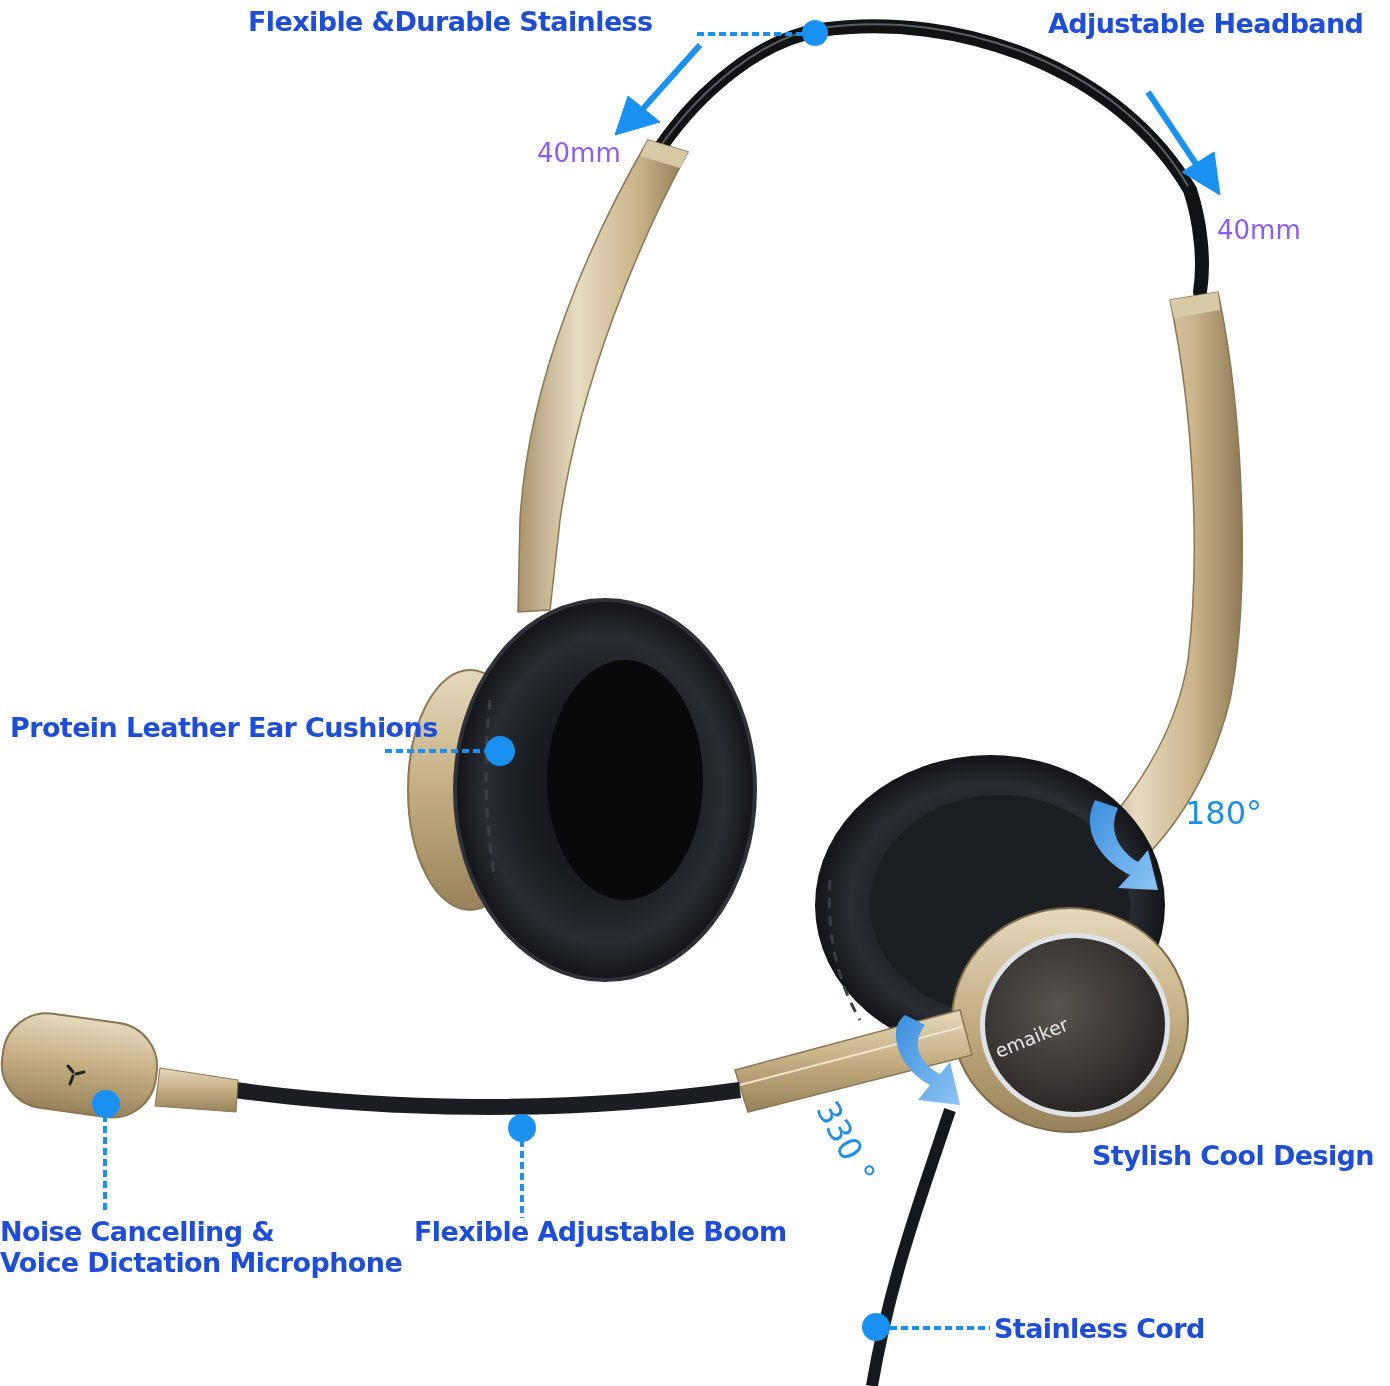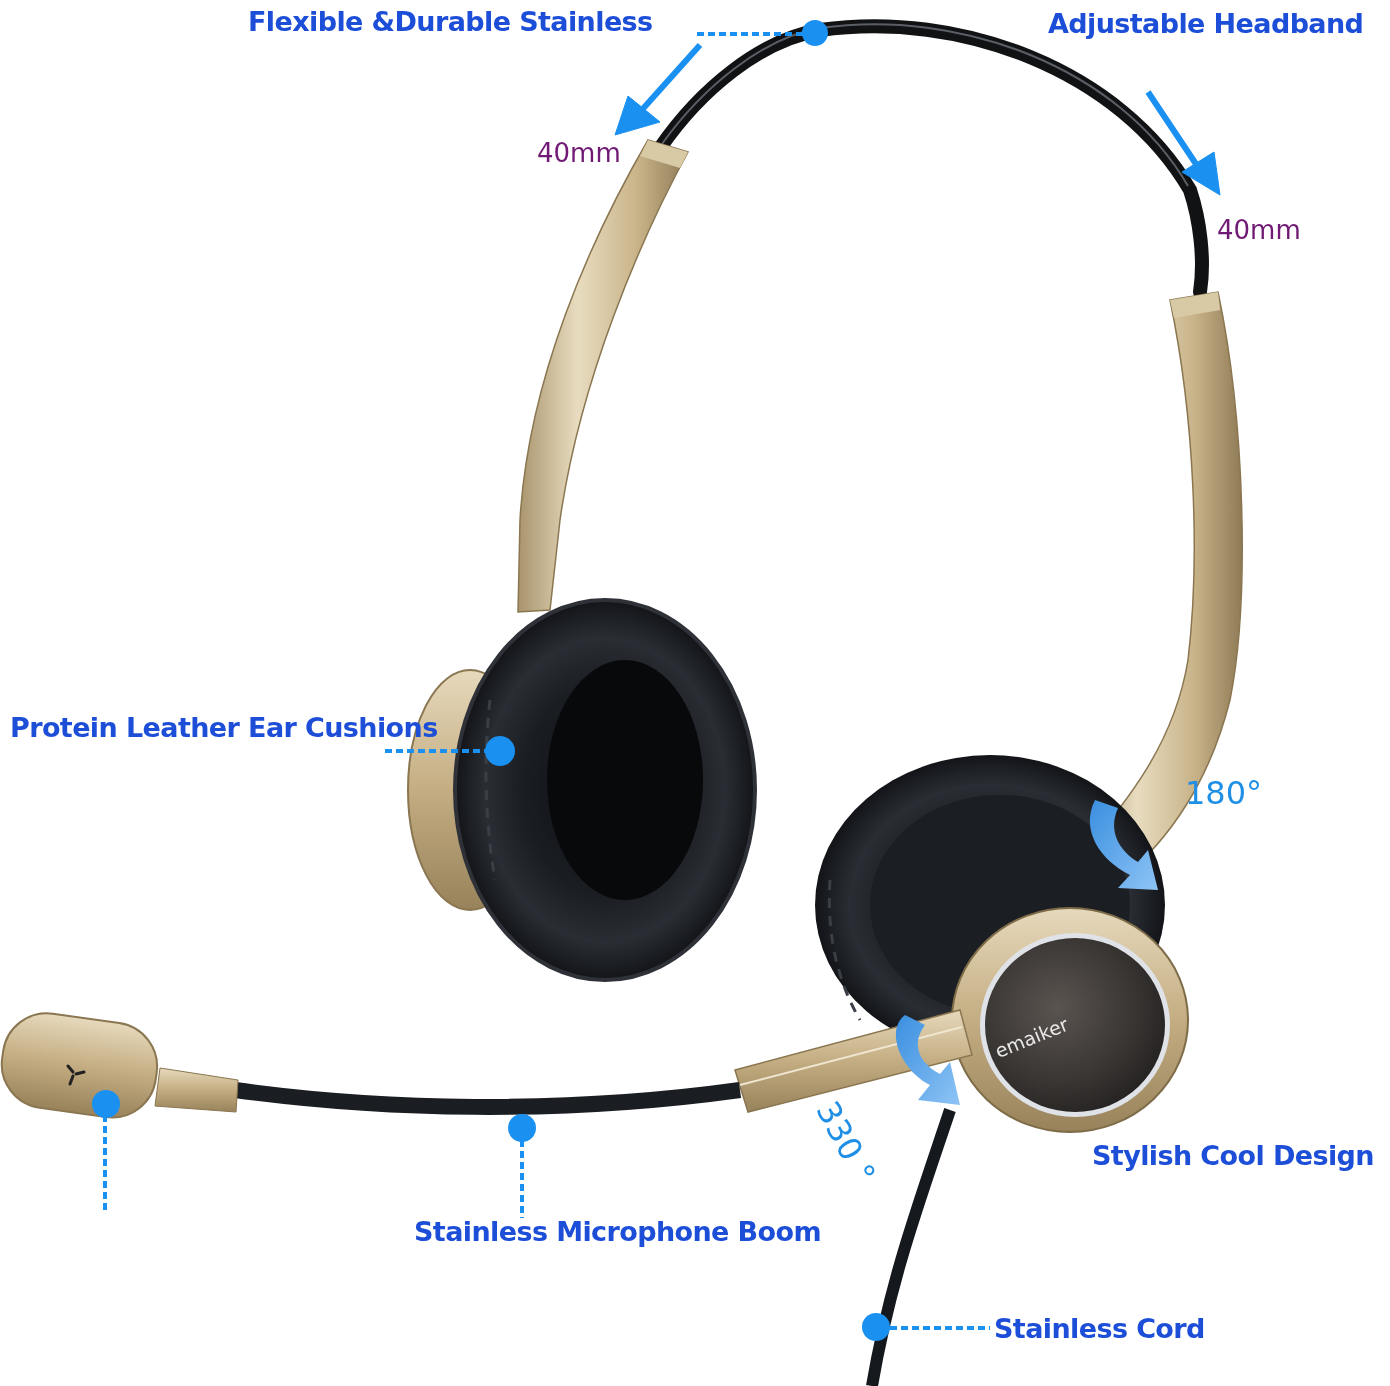--- a/index.html
+++ b/index.html
@@ -3,21 +3,21 @@
 <meta charset="utf-8">
 <style>
   html, body { margin:0; padding:0; background:#ffffff; }
   body { width:1390px; height:1386px; position:relative; overflow:hidden;
          font-family:"Liberation Sans", "DejaVu Sans", sans-serif; }
   #stage { position:absolute; left:0; top:0; width:1390px; height:1386px; }
   svg.art { position:absolute; left:0; top:0; }
   .label { position:absolute; font-weight:bold; color:#1d4ed8;
            font-family:"DejaVu Sans", "Liberation Sans", sans-serif;
            font-size:27px; line-height:31px; letter-spacing:-0.6px; white-space:nowrap; }
-  .dim { position:absolute; color:#701a75; font-size:26px;
+  .dim { position:absolute; color:#8b5cf6; font-size:26px;
          font-family:"DejaVu Sans", sans-serif; white-space:nowrap; }
   .deg { position:absolute; color:#1f8fe6; font-size:32px;
          font-family:"DejaVu Sans", sans-serif; white-space:nowrap; }
   .brand { position:absolute; color:#e8e8e8; font-size:19px;
            font-family:"DejaVu Sans", sans-serif; transform-origin:left bottom; white-space:nowrap; }
 </style>
 </head>
 <body>
 
 <div id="stage">
@@ -141,23 +141,27 @@
     <div>Flexible &amp;Durable Stainless</div>
   </div>
 
   <div class="label" style="left:1048px; top:8px;">Adjustable Headband</div>
 
   <div class="dim" style="left:537px; top:138px;">40mm</div>
   <div class="dim" style="left:1217px; top:215px;">40mm</div>
 
   <div class="label" style="left:10px; top:712px;">Protein Leather Ear Cushions</div>
 
-  <div class="deg" style="left:1185px; top:774px;text-align:right;">180°</div>
+  <div class="deg" style="left:1185px; top:794px;text-align:right;">180°</div>
 
   <div class="deg" style="left:842px; top:1095px; transform:rotate(62deg); transform-origin:left top;">330 °</div>
 
   <div class="label" style="left:1048px; top:1140px;margin-left:44px;">Stylish Cool Design</div>
 
+  <div class="label" style="left:0px; top:1216px;">
+    <div>Noise Cancelling &amp;</div>
+    <div>Voice Dictation Microphone</div>
+  </div>
 
-  <div class="label" style="left:414px; top:1216px;">Stainless Microphone Boom</div>
+  <div class="label" style="left:414px; top:1216px;">Flexible Adjustable Boom</div>
 
   <div class="label" style="left:994px; top:1313px;">Stainless Cord</div>
 </div>
 
 </body></html>

